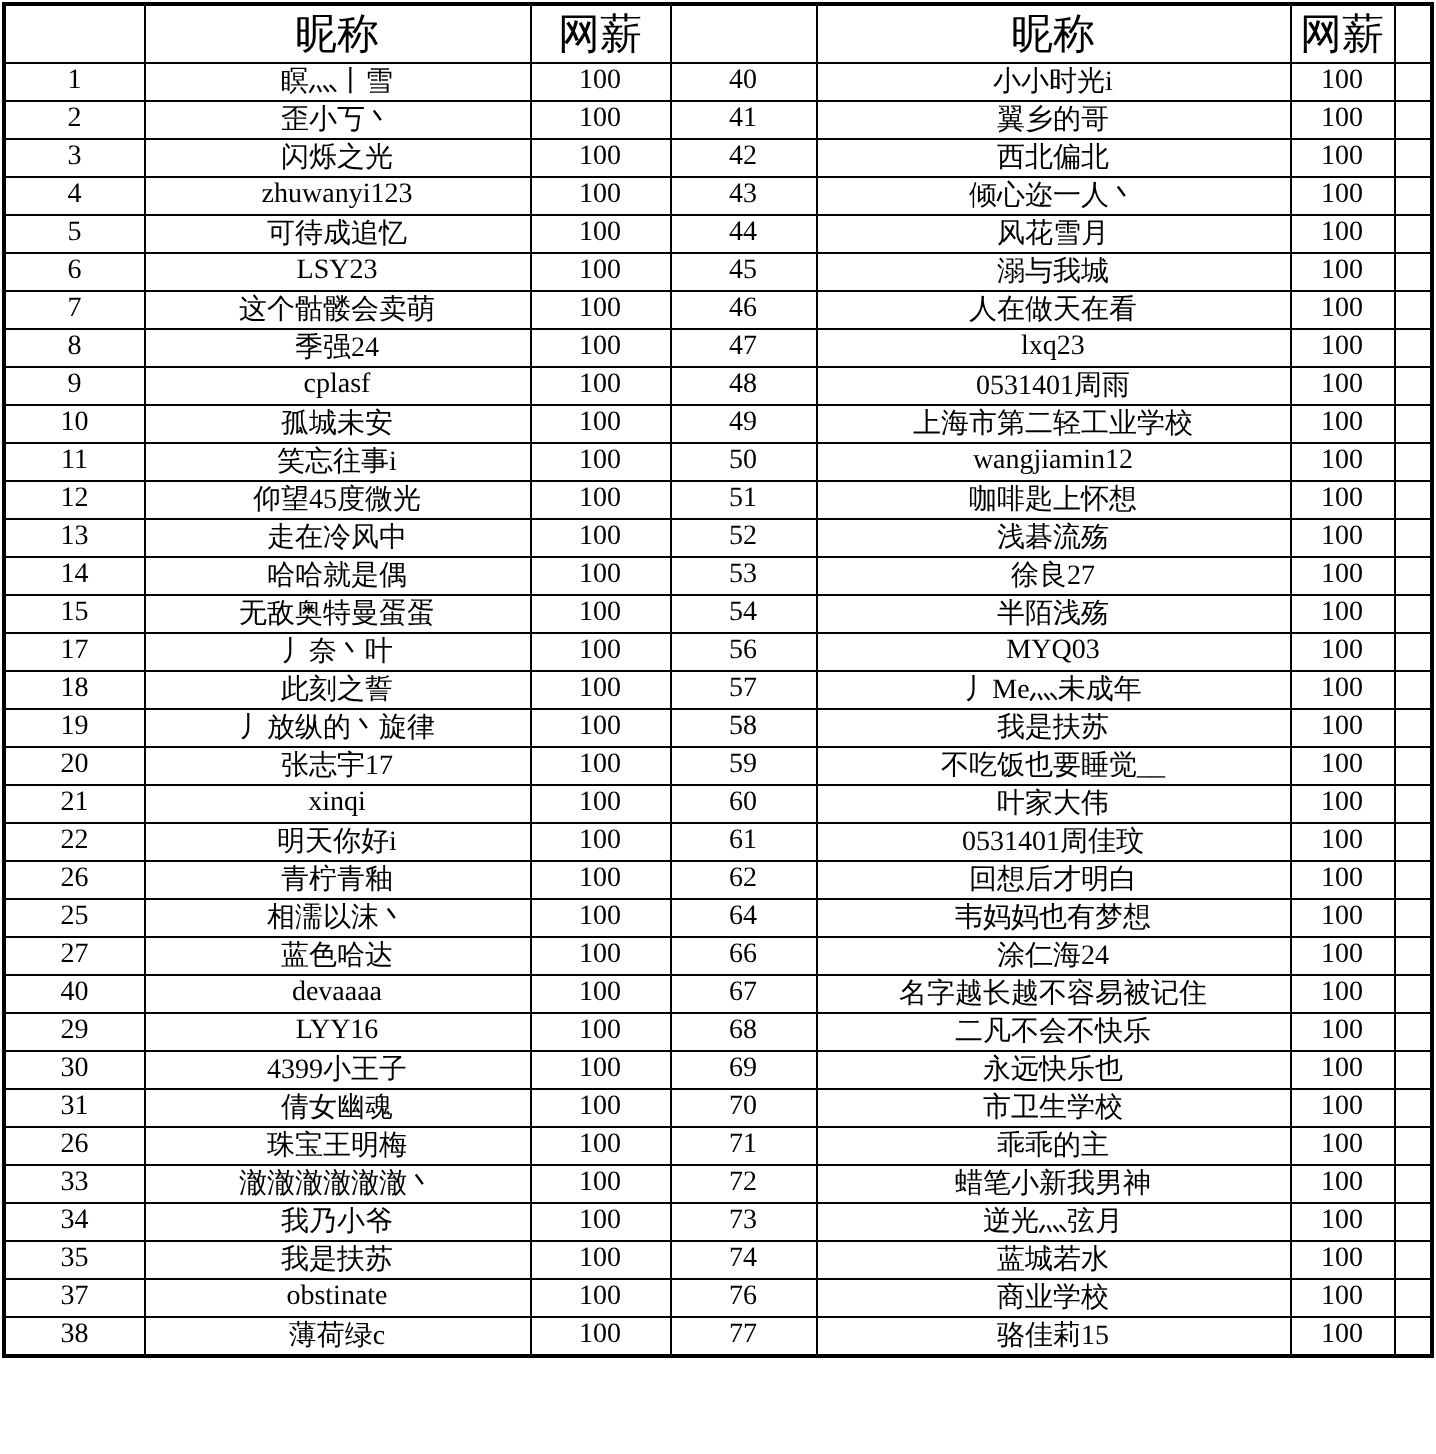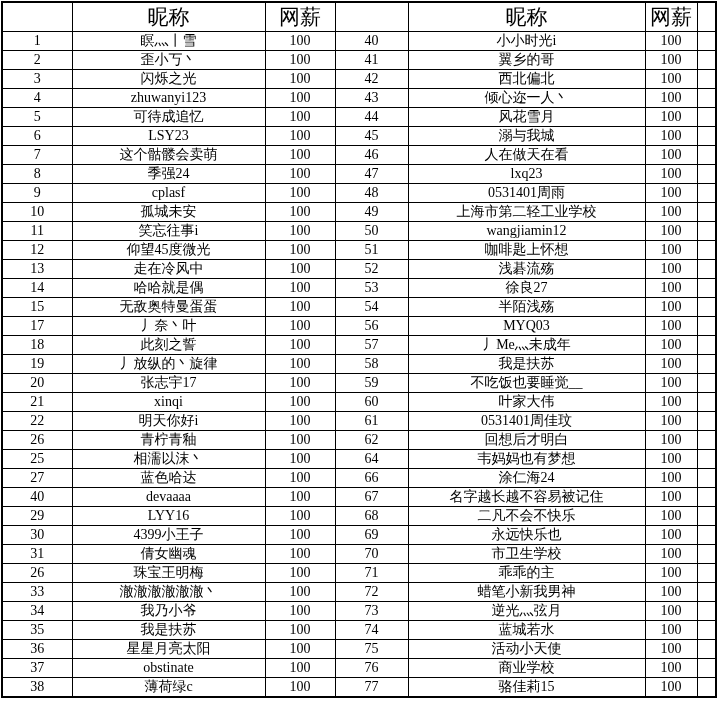--- a/index.html
+++ b/index.html
@@ -353,29 +353,20 @@
         <tr>
           <td>35</td>
           <td>我是扶苏</td>
           <td>100</td>
           <td>74</td>
           <td>蓝城若水</td>
           <td>100</td>
           <td></td>
         </tr>
         <tr>
-          <td>36</td>
-          <td>星星月亮太阳</td>
-          <td>100</td>
-          <td>75</td>
-          <td>活动小天使</td>
-          <td>100</td>
-          <td></td>
-        </tr>
-        <tr>
           <td>37</td>
           <td>obstinate</td>
           <td>100</td>
           <td>76</td>
           <td>商业学校</td>
           <td>100</td>
           <td></td>
         </tr>
         <tr>
           <td>38</td>

